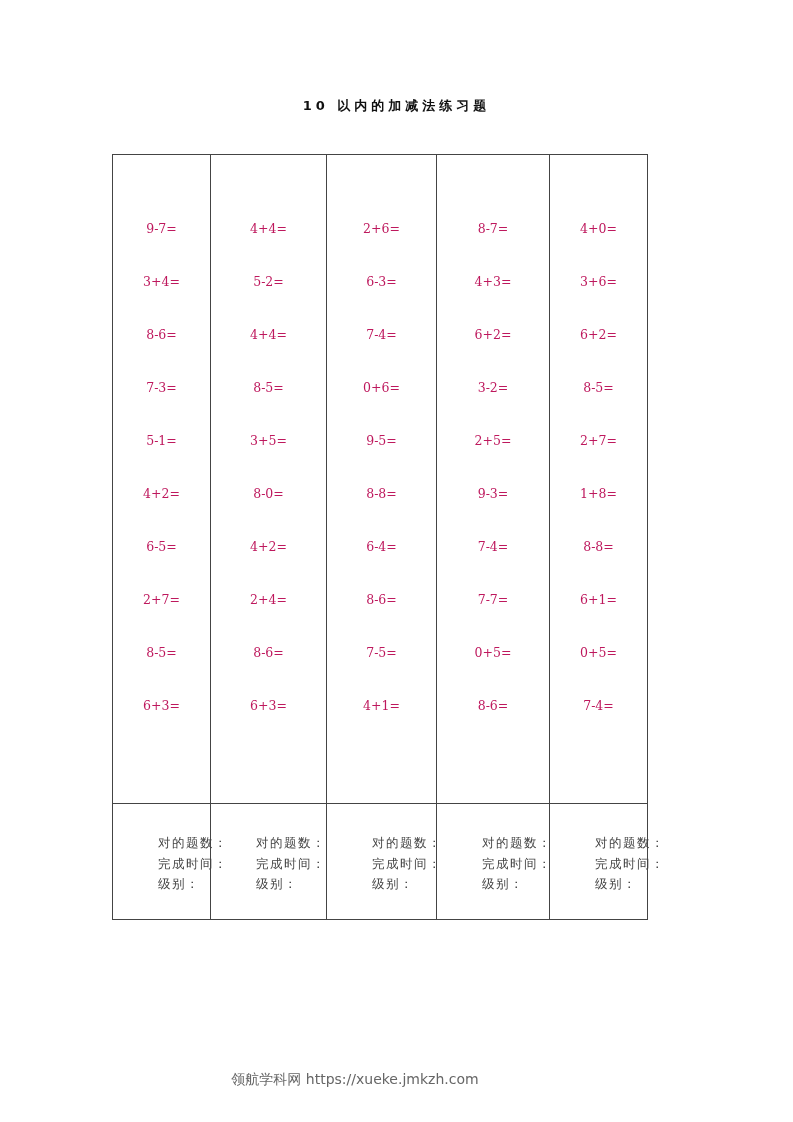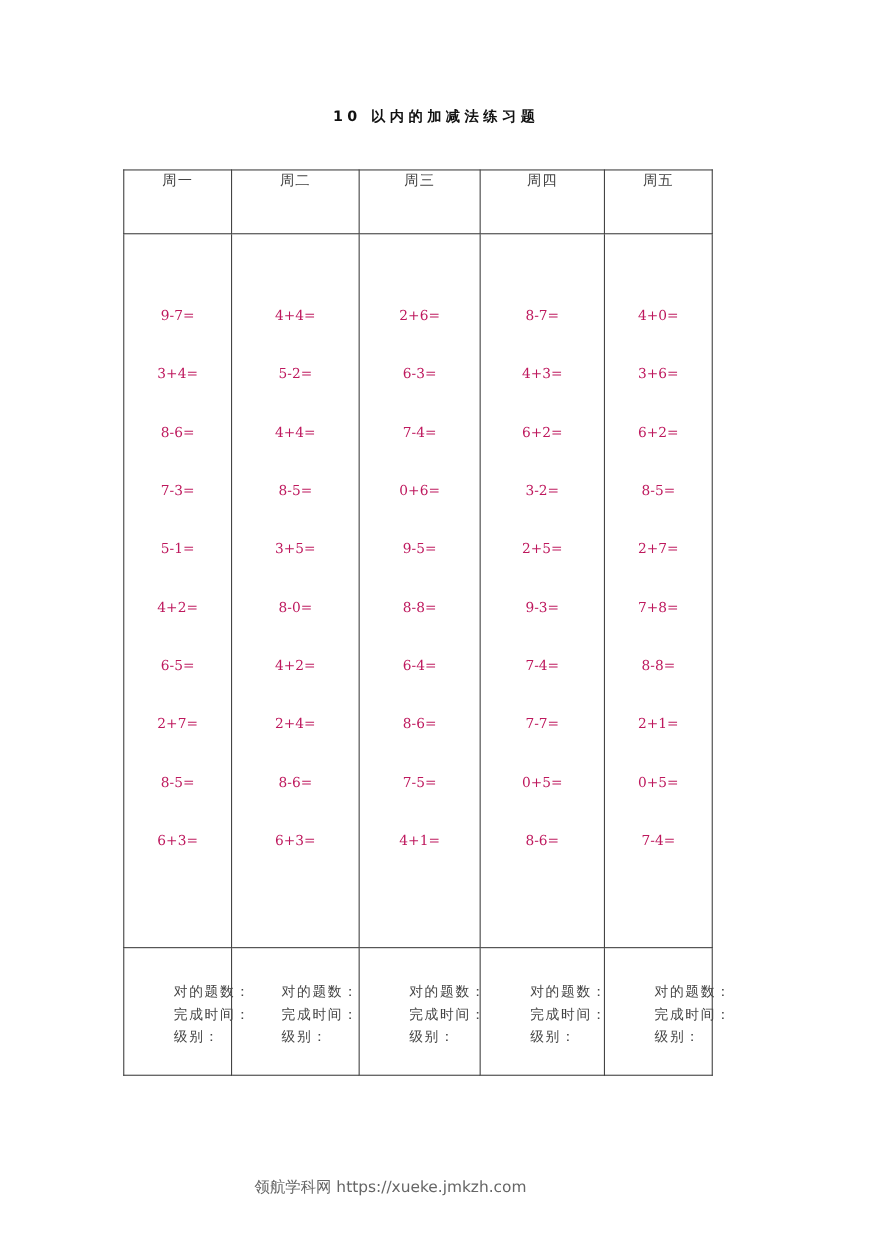--- a/index.html
+++ b/index.html
@@ -54,27 +54,20 @@
 
 <table class="sheet">
   <colgroup>
       <col class="c1">
       <col class="c2">
       <col class="c3">
       <col class="c4">
       <col class="c5">
     </colgroup>
   <tbody>
-      <tr>
-    <th class="day">周一</th>
-    <th class="day">周二</th>
-    <th class="day">周三</th>
-    <th class="day">周四</th>
-    <th class="day">周五</th>
-  </tr>
   <tr>
     <td class="problems">
           <div class="plist">
             <div class="prob">9-7=</div>
             <div class="prob">3+4=</div>
             <div class="prob">8-6=</div>
             <div class="prob">7-3=</div>
             <div class="prob">5-1=</div>
             <div class="prob">4+2=</div>
             <div class="prob">6-5=</div>
@@ -125,23 +118,23 @@
             <div class="prob">8-6=</div>
           </div>
         </td>
     <td class="problems">
           <div class="plist">
             <div class="prob">4+0=</div>
             <div class="prob">3+6=</div>
             <div class="prob">6+2=</div>
             <div class="prob">8-5=</div>
             <div class="prob">2+7=</div>
-            <div class="prob">7+8=</div>
+            <div class="prob">1+8=</div>
             <div class="prob">8-8=</div>
-            <div class="prob">2+1=</div>
+            <div class="prob">6+1=</div>
             <div class="prob">0+5=</div>
             <div class="prob">7-4=</div>
           </div>
         </td>
   </tr>
   <tr>
     <td class="footer">
           <div class="flines">
       <div>对的题数：</div>
       <div>完成时间：</div>

